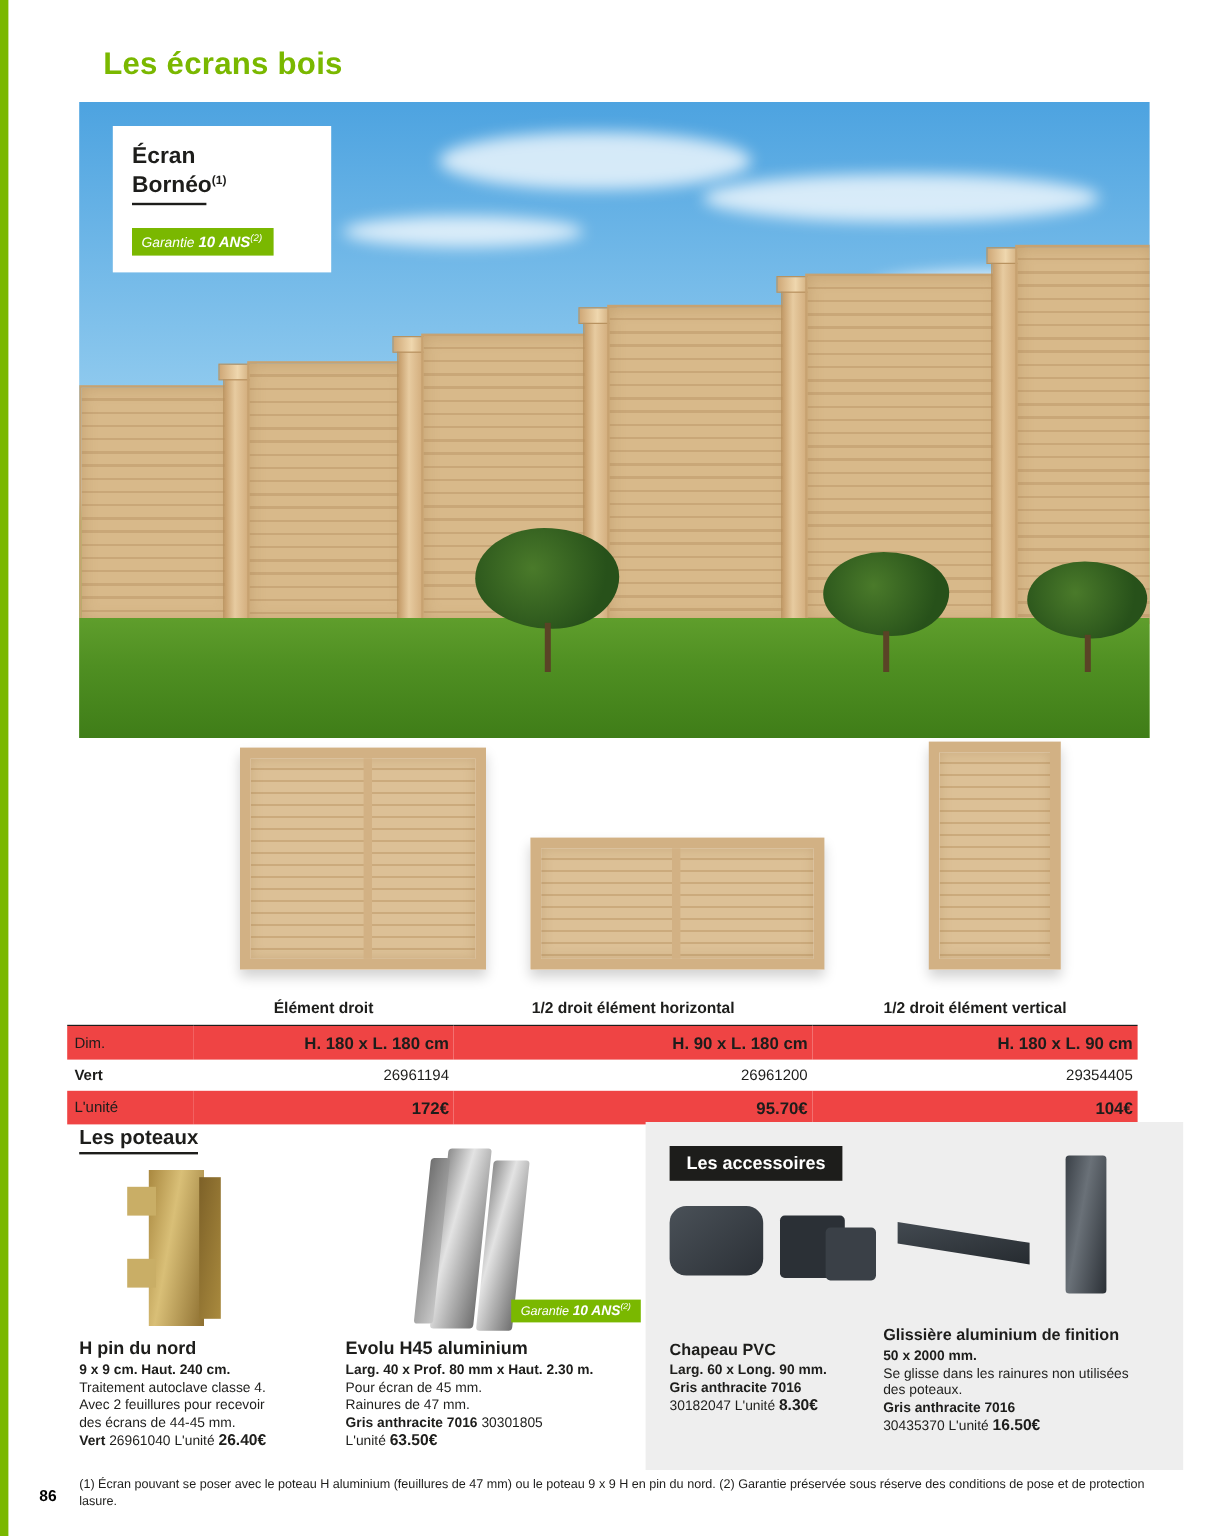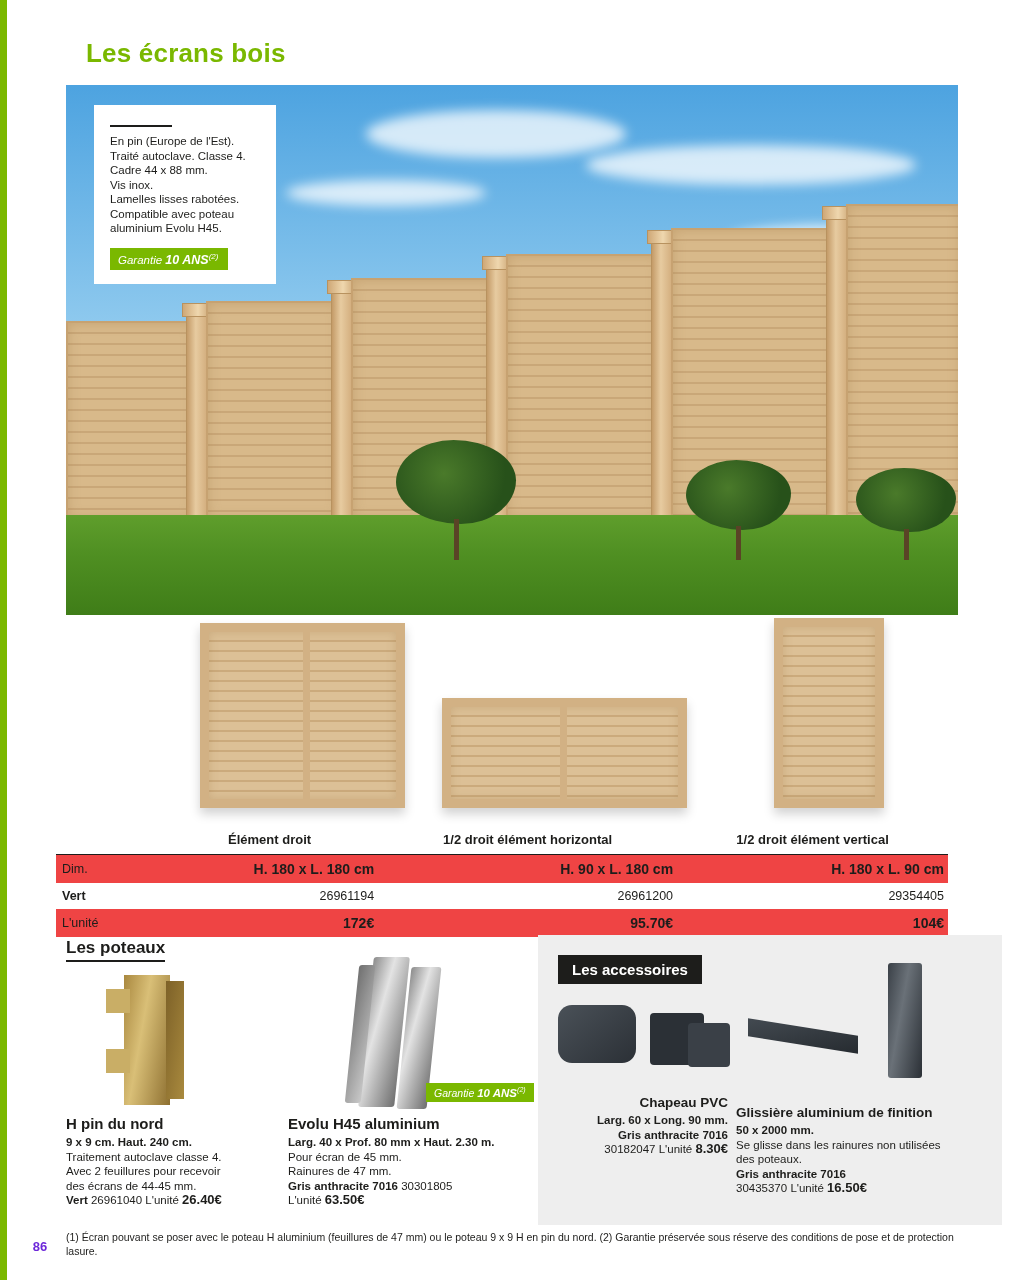--- a/index.html
+++ b/index.html
@@ -118,35 +118,35 @@
     border-bottom:2px solid #1d1d1b;padding-bottom:2px;
   }
   .poteaux{position:absolute;left:66px;top:935px;width:450px;height:290px;}
   .prod-block{position:absolute;}
   .prod-block h4{margin:0 0 3px 0;font-size:15px;font-weight:bold;}
   .prod-block p{margin:0;font-size:11.5px;line-height:14.5px;}
   .prod-block .b{font-weight:bold;}
   .prod-block .price{font-weight:bold;font-size:13px;text-align:center;}
   
   .accbox{
-    position:absolute;left:538px;top:935px;width:464px;height:290px;background:#eeeeee;
+    position:absolute;left:538px;top:935px;width:424px;height:290px;background:#eeeeee;padding-left:24px;
   }
   .acc-tag{
     position:absolute;left:20px;top:20px;background:#1d1d1b;color:#fff;
     font-weight:bold;font-size:15px;padding:6px 14px;
   }
   .acc-item{position:absolute;}
   .acc-item h5{margin:0 0 3px 0;font-size:13.5px;font-weight:bold;}
   .acc-item p{margin:0;font-size:11.5px;line-height:14.5px;}
   .acc-item .b{font-weight:bold;}
   .acc-item .price{font-weight:bold;font-size:13px;}
   
   .pagenum{
     position:absolute;left:26px;bottom:22px;width:28px;height:22px;
-    color:#6d28d9;font-size:13px;font-weight:bold;text-align:center;line-height:22px;
+    color:#000000;font-size:13px;font-weight:bold;text-align:center;line-height:22px;
   }
   .footnote{
     position:absolute;left:66px;bottom:22px;width:892px;font-size:10.5px;line-height:14px;
   }
   
   .badge-small{
     position:absolute;background:#7ab800;color:#fff;font-style:italic;
     font-size:10.5px;padding:3px 8px;white-space:nowrap;
   }
   .badge-small b{font-weight:bold;font-size:11.5px;font-style:italic;}
@@ -203,27 +203,25 @@
   <div class="tree" style="left:620px;width:105px;height:100px;">
     <div class="crown"></div>
       <div class="trunk"></div>
   </div>
   <div class="tree" style="left:790px;width:100px;height:92px;">
     <div class="crown"></div>
       <div class="trunk"></div>
   </div>
 
   <div class="hero-card">
+    <h2>
+      <span>Écran</span><br>
+      <span>Bornéo</span><sup>(1)</sup>
+    </h2>
     <div class="rule"></div>
-    <p style="white-space:pre-line;">En pin (Europe de l'Est).
-Traité autoclave. Classe 4.
-Cadre 44 x 88 mm.
-Vis inox.
-Lamelles lisses rabotées.
-Compatible avec poteau aluminium Evolu H45.</p>
     <div class="badge-garantie">
       <span>Garantie</span>
       <b>10 ANS</b><sup>(2)</sup>
     </div>
   </div>
 </div>
 
 <div class="prodrow">
   <div class="panel-photo" style="left:134px;bottom:10px;width:205px;height:185px;">
     <div class="frame"></div>
@@ -321,21 +319,21 @@
 
 <div class="accbox">
   <div class="acc-tag">Les accessoires</div>
 
   <div class="cap-pvc" style="left:20px;top:70px;width:78px;height:58px;"></div>
   <div class="clip-pvc" style="left:112px;top:78px;width:54px;height:52px;"></div>
   <div class="clip-pvc" style="left:150px;top:88px;width:42px;height:44px;background:#3a4047;"></div>
   <div class="glissiere" style="left:210px;top:92px;width:110px;height:18px;transform:skewY(9deg);"></div>
   <div class="alu-profile" style="left:350px;top:28px;width:34px;height:115px;background:linear-gradient(100deg,#3a4047,#6a7178 40%,#2b3036);"></div>
 
-  <div class="acc-item" style="left:20px;top:160px;width:170px;text-align:right;">
+  <div class="acc-item" style="left:20px;top:182px;width:170px;">
     <h5>Chapeau PVC</h5>
     <p class="b">Larg. 60 x Long. 90 mm.</p>
     <p class="b">Gris anthracite 7016</p>
     <p>
       <span>30182047</span>
       <span>L'unité</span>
       <span class="price">8.30€</span>
     </p>
   </div>
 

